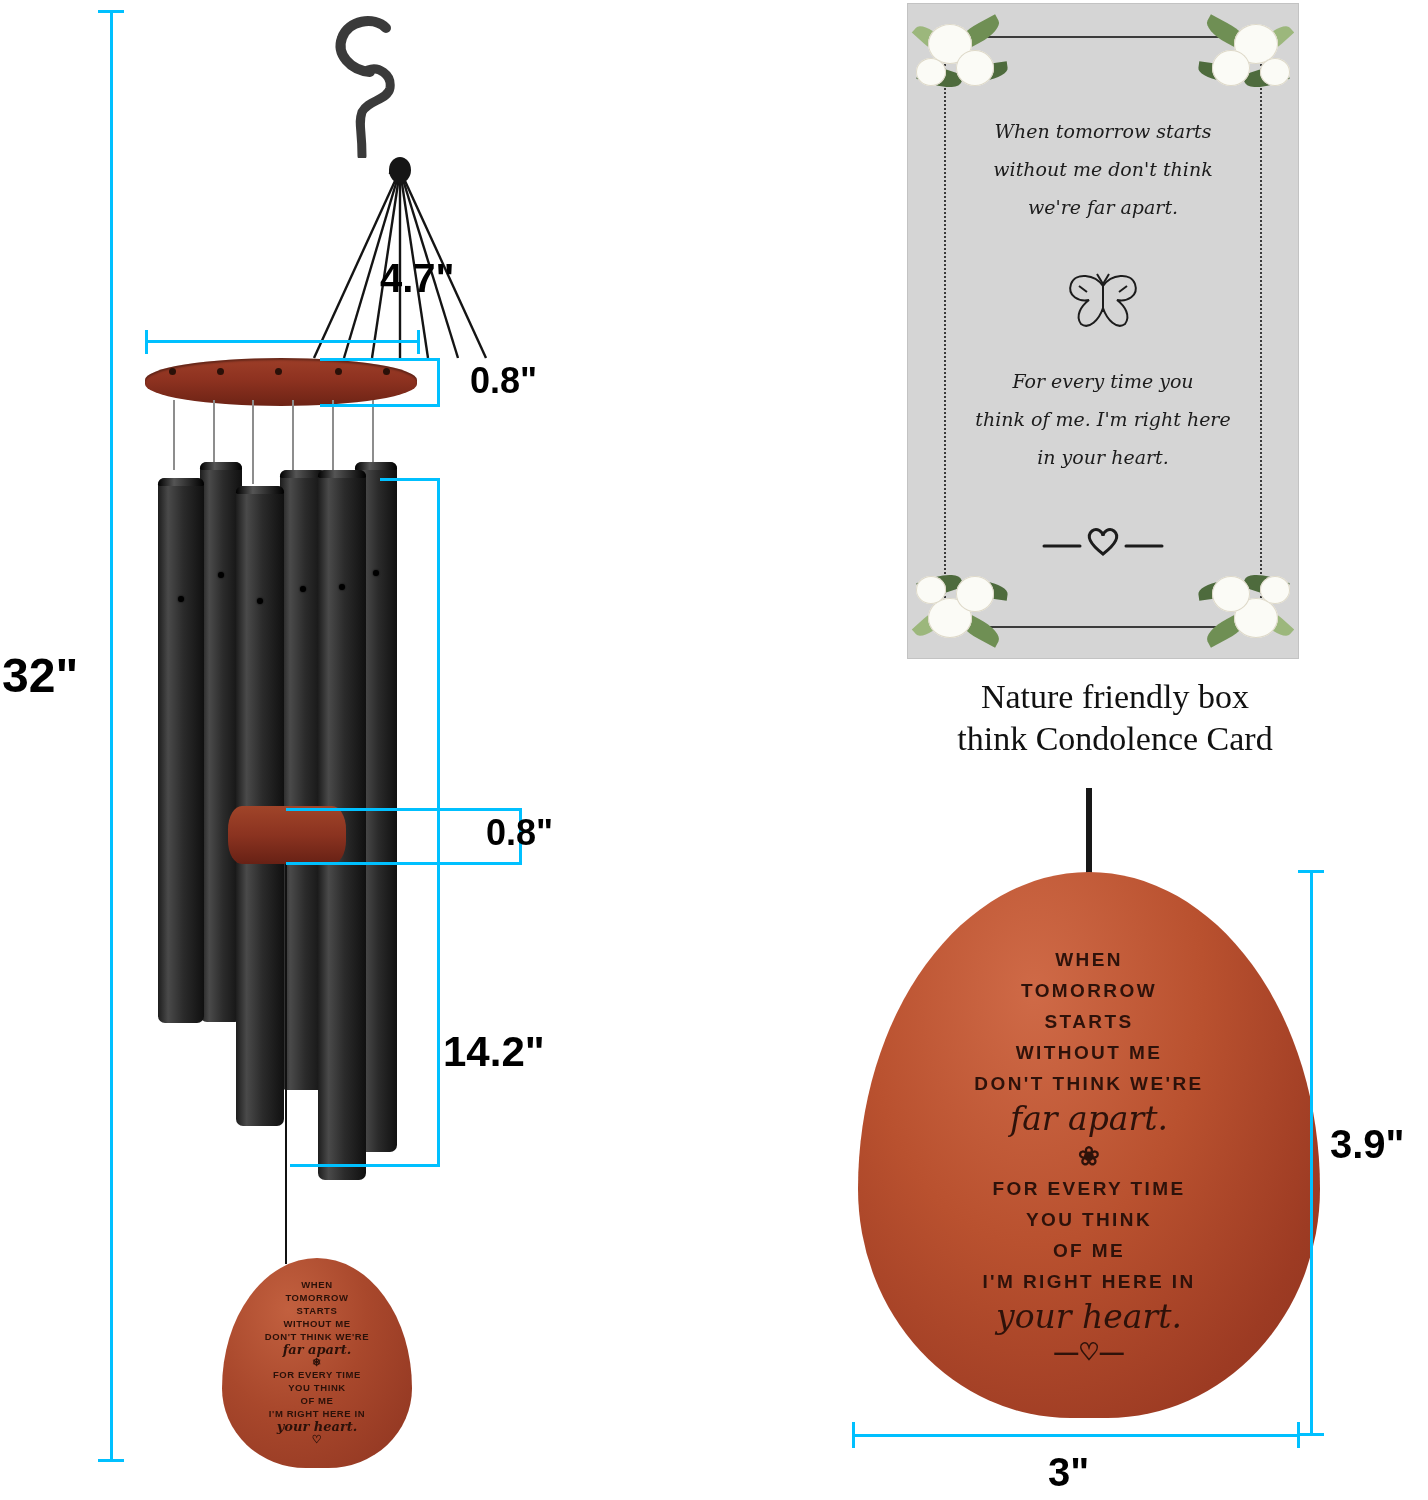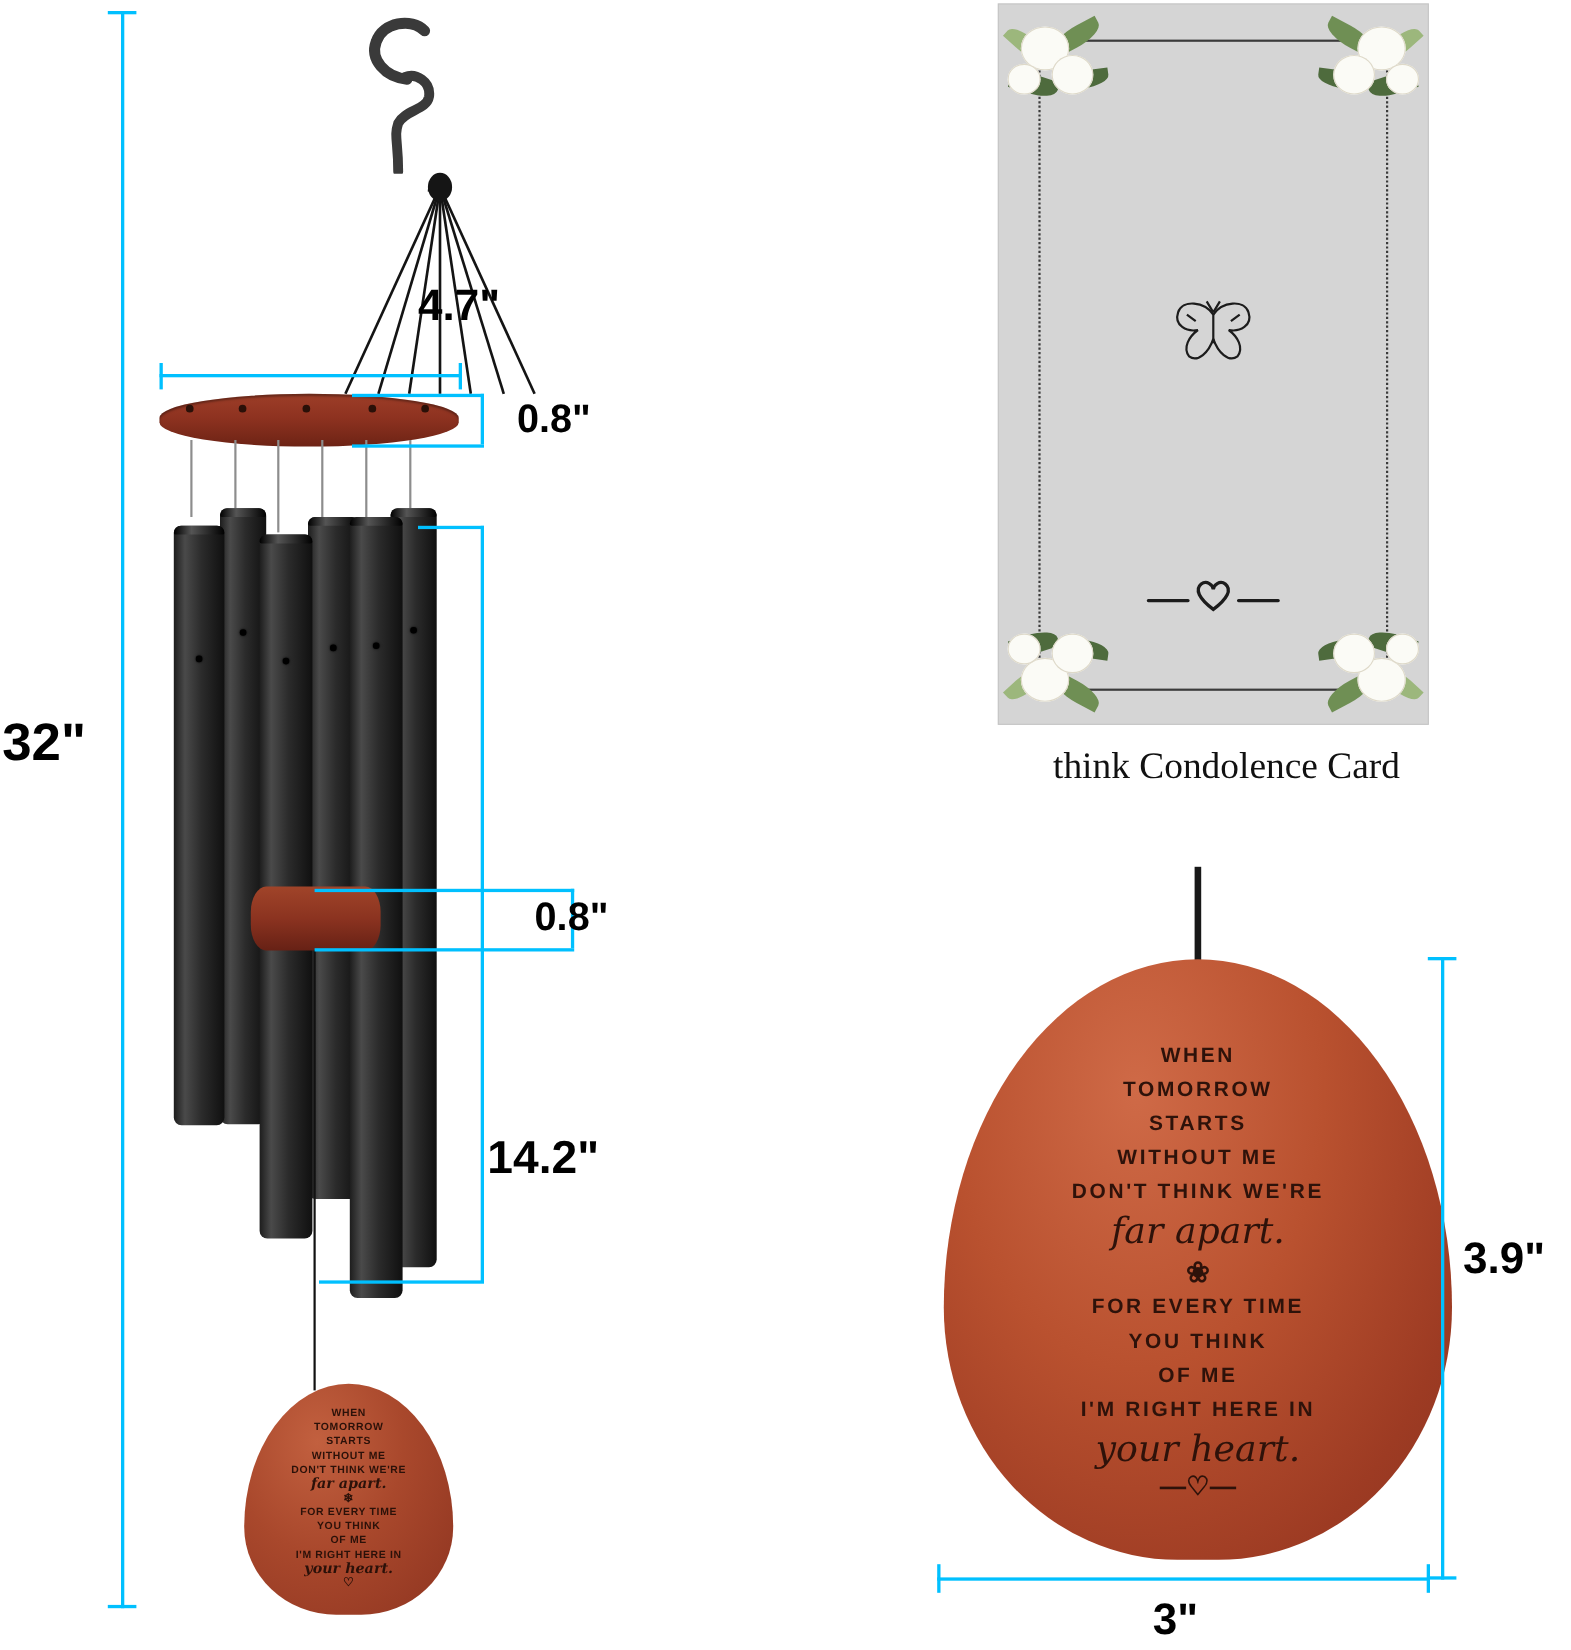--- a/index.html
+++ b/index.html
@@ -258,33 +258,43 @@
   <div class="ln ln-h" style="left:286px;top:862px;width:236px;"></div>
   <div class="ln ln-v" style="left:519px;top:808px;height:54px;"></div>
   <div class="dim-text" style="left:486px;top:812px;font-size:36px;">0.8"</div>
 
   <div id="card">
     <div class="card-inner"></div>
 
     <div class="card-rule" style="top:32px;"></div>
     <div class="card-rule" style="bottom:30px;"></div>
 
+    <div class="card-text" style="top:108px;">
+      <div>When tomorrow starts</div>
+      <div>without me don't think</div>
+      <div>we're far apart.</div>
+    </div>
 
     <div class="butterfly" style="top:268px;">
       <svg width="76" height="58" viewBox="0 0 76 58">
         <g fill="none" stroke="#1c1c1c" stroke-width="2">
           <path d="M38 14 C30 2 10 0 6 12 C2 24 14 30 24 28 C16 34 10 44 16 52 C24 58 34 48 38 36"></path>
           <path d="M38 14 C46 2 66 0 70 12 C74 24 62 30 52 28 C60 34 66 44 60 52 C52 58 42 48 38 36"></path>
           <path d="M38 12 L38 40"></path>
           <path d="M38 12 L32 2 M38 12 L44 2"></path>
           <path d="M14 14 L22 20 M62 14 L54 20"></path>
         </g>
       </svg>
     </div>
 
+    <div class="card-text" style="top:358px;">
+      <div>For every time you</div>
+      <div>think of me. I'm right here</div>
+      <div>in your heart.</div>
+    </div>
 
     <div style="position:absolute;left:0;right:0;top:520px;text-align:center;">
       <svg width="130" height="36" viewBox="0 0 130 36">
         <path d="M6 22 L42 22 M88 22 L124 22" stroke="#1c1c1c" stroke-width="3" stroke-linecap="round"></path>
         <path d="M65 30 C52 20 48 12 54 7 C59 3 65 8 65 12 C65 8 71 3 76 7 C82 12 78 20 65 30 Z" fill="none" stroke="#1c1c1c" stroke-width="3"></path>
       </svg>
     </div>
 
     <div class="flower" style="left:2px;top:2px;">
       <div class="leaf d" style="left:8px;top:62px;width:44px;height:18px;transform:rotate(18deg);"></div>
@@ -318,20 +328,21 @@
       <div class="leaf" style="left:46px;top:18px;width:46px;height:18px;transform:rotate(-28deg);"></div>
       <div class="leaf l" style="left:2px;top:26px;width:40px;height:16px;transform:rotate(42deg);"></div>
       <div class="leaf d" style="left:58px;top:58px;width:40px;height:16px;transform:rotate(-8deg);"></div>
       <div class="petal" style="left:18px;top:18px;width:44px;height:40px;"></div>
       <div class="petal" style="left:46px;top:44px;width:38px;height:36px;"></div>
       <div class="petal" style="left:6px;top:52px;width:30px;height:28px;"></div>
     </div>
   </div>
 
   <div id="caption">
+    <div>Nature friendly box</div>
     <div>think Condolence Card</div>
   </div>
 
   <div id="big-sail-wrap">
     <div id="big-sail-cord"></div>
     <div id="big-sail">
       <div class="txt">
         <div>WHEN</div>
         <div>TOMORROW</div>
         <div>STARTS</div>

